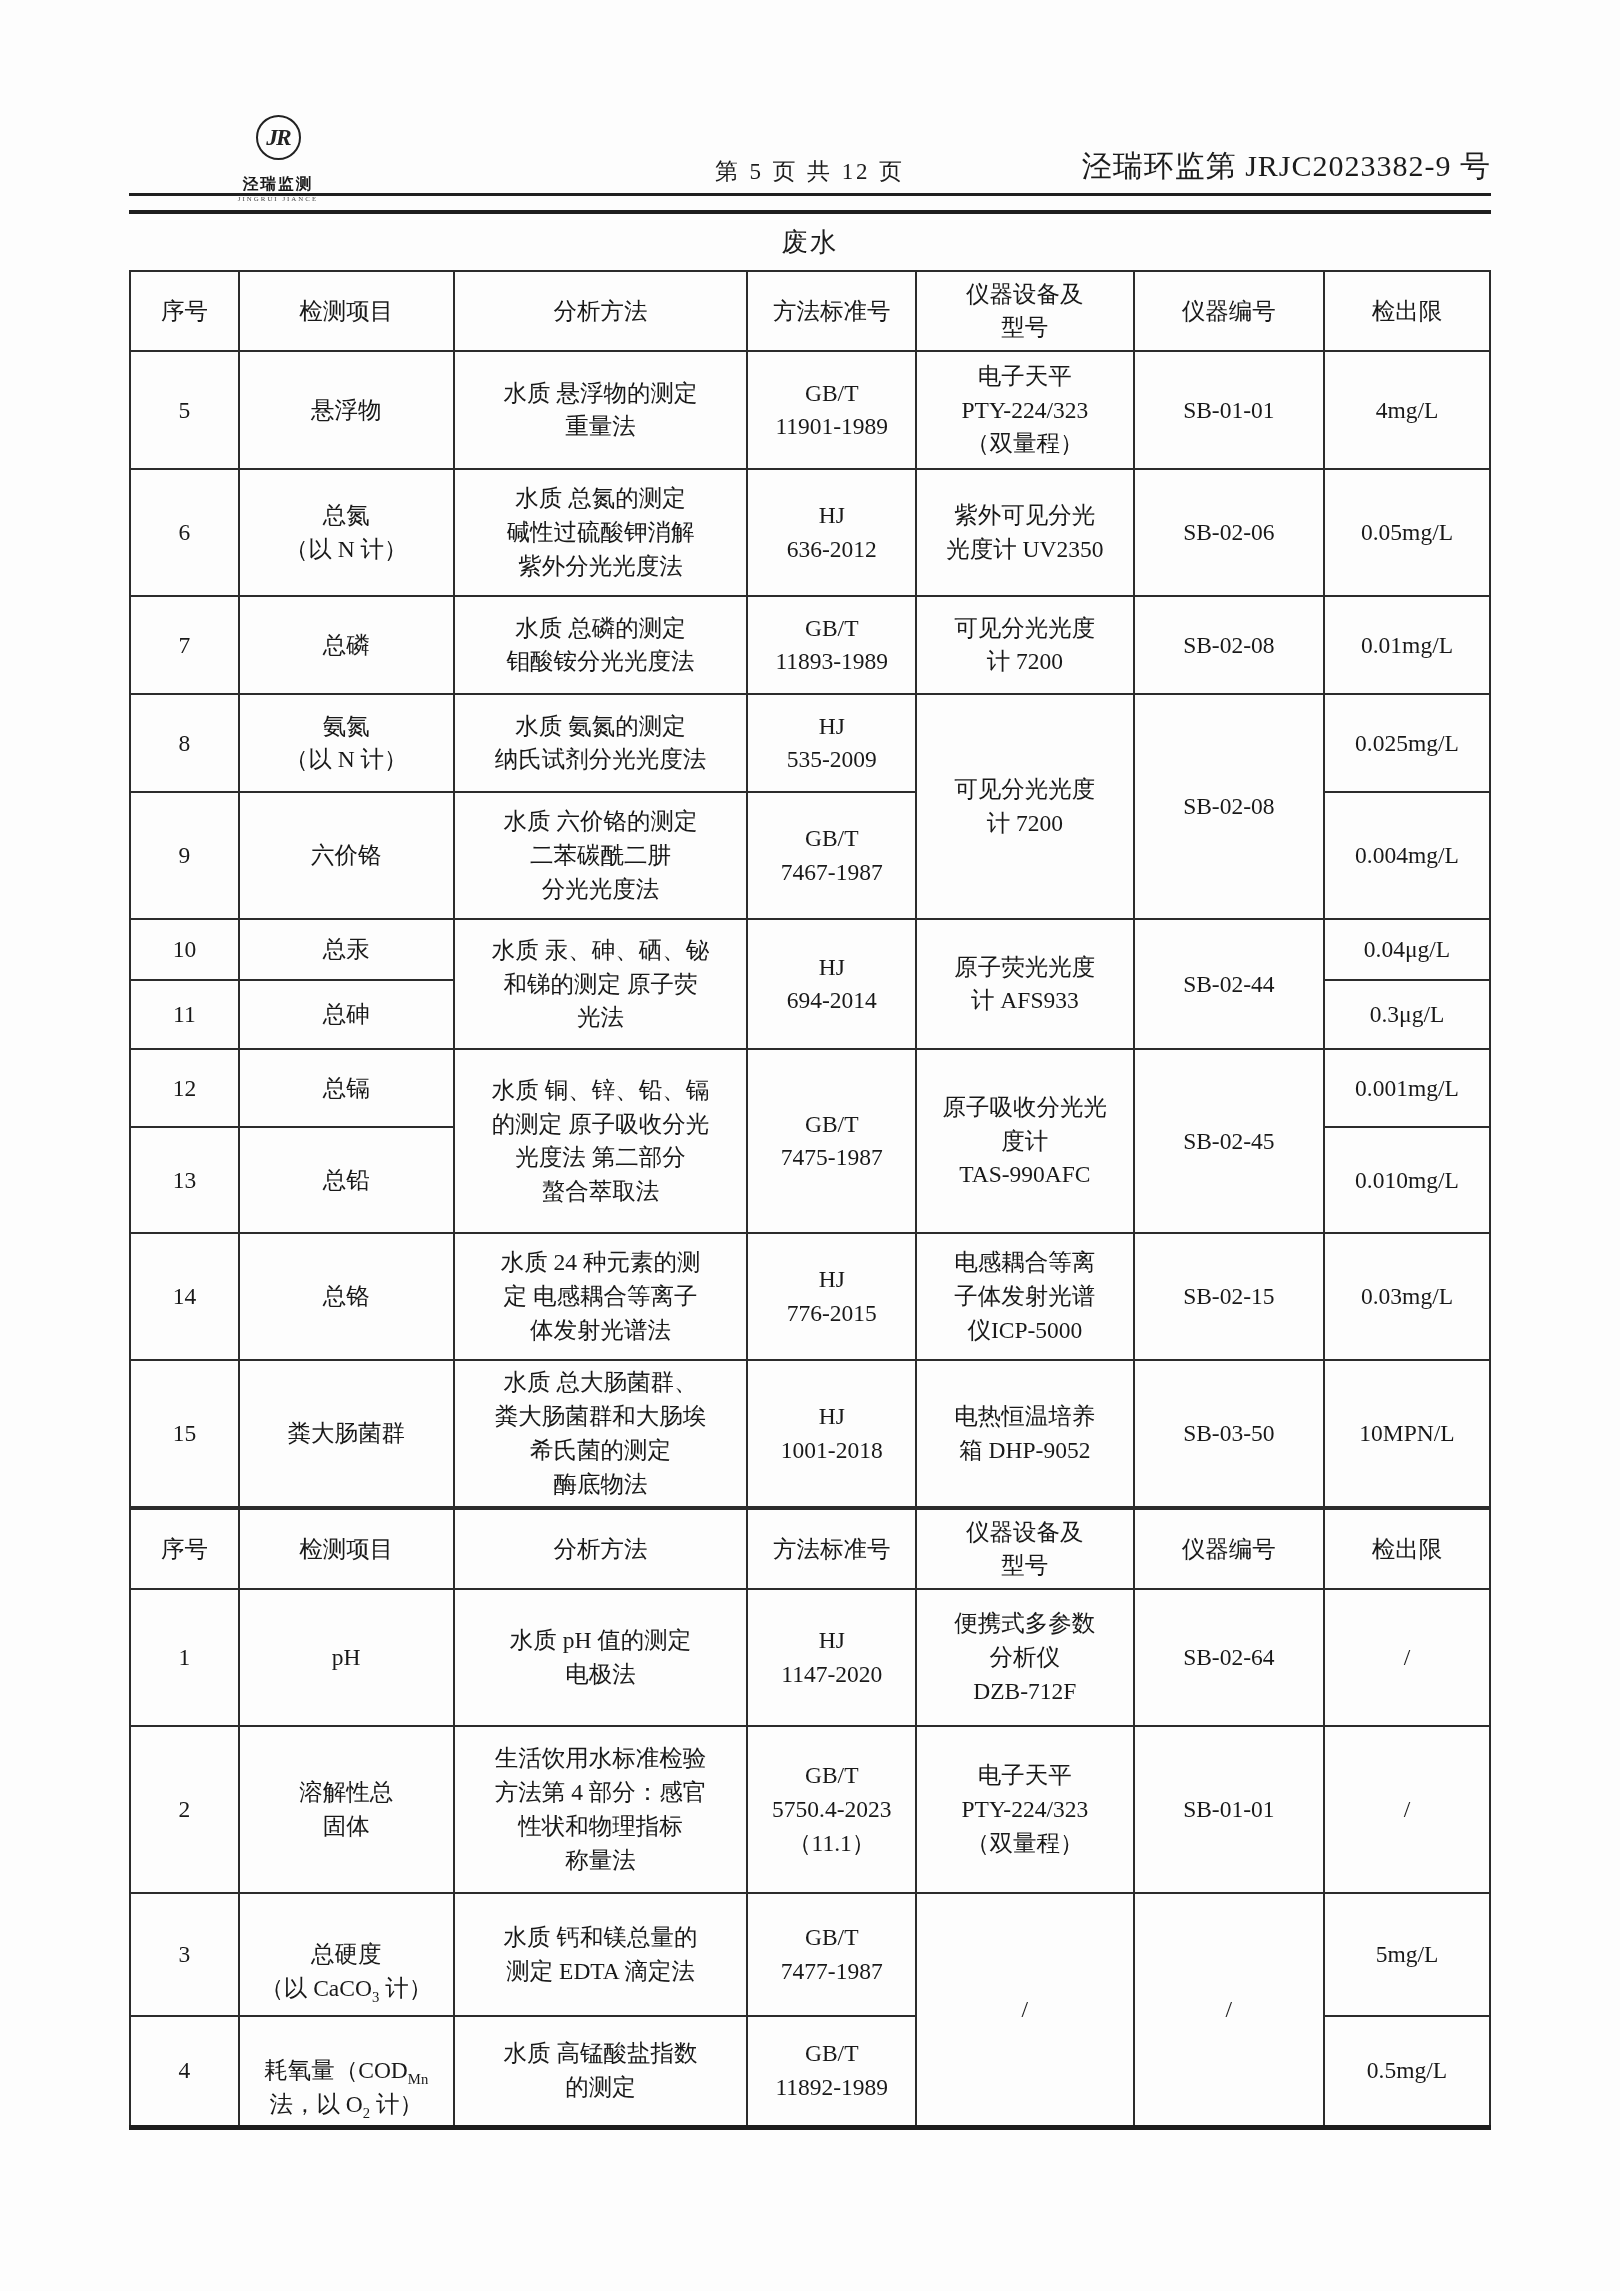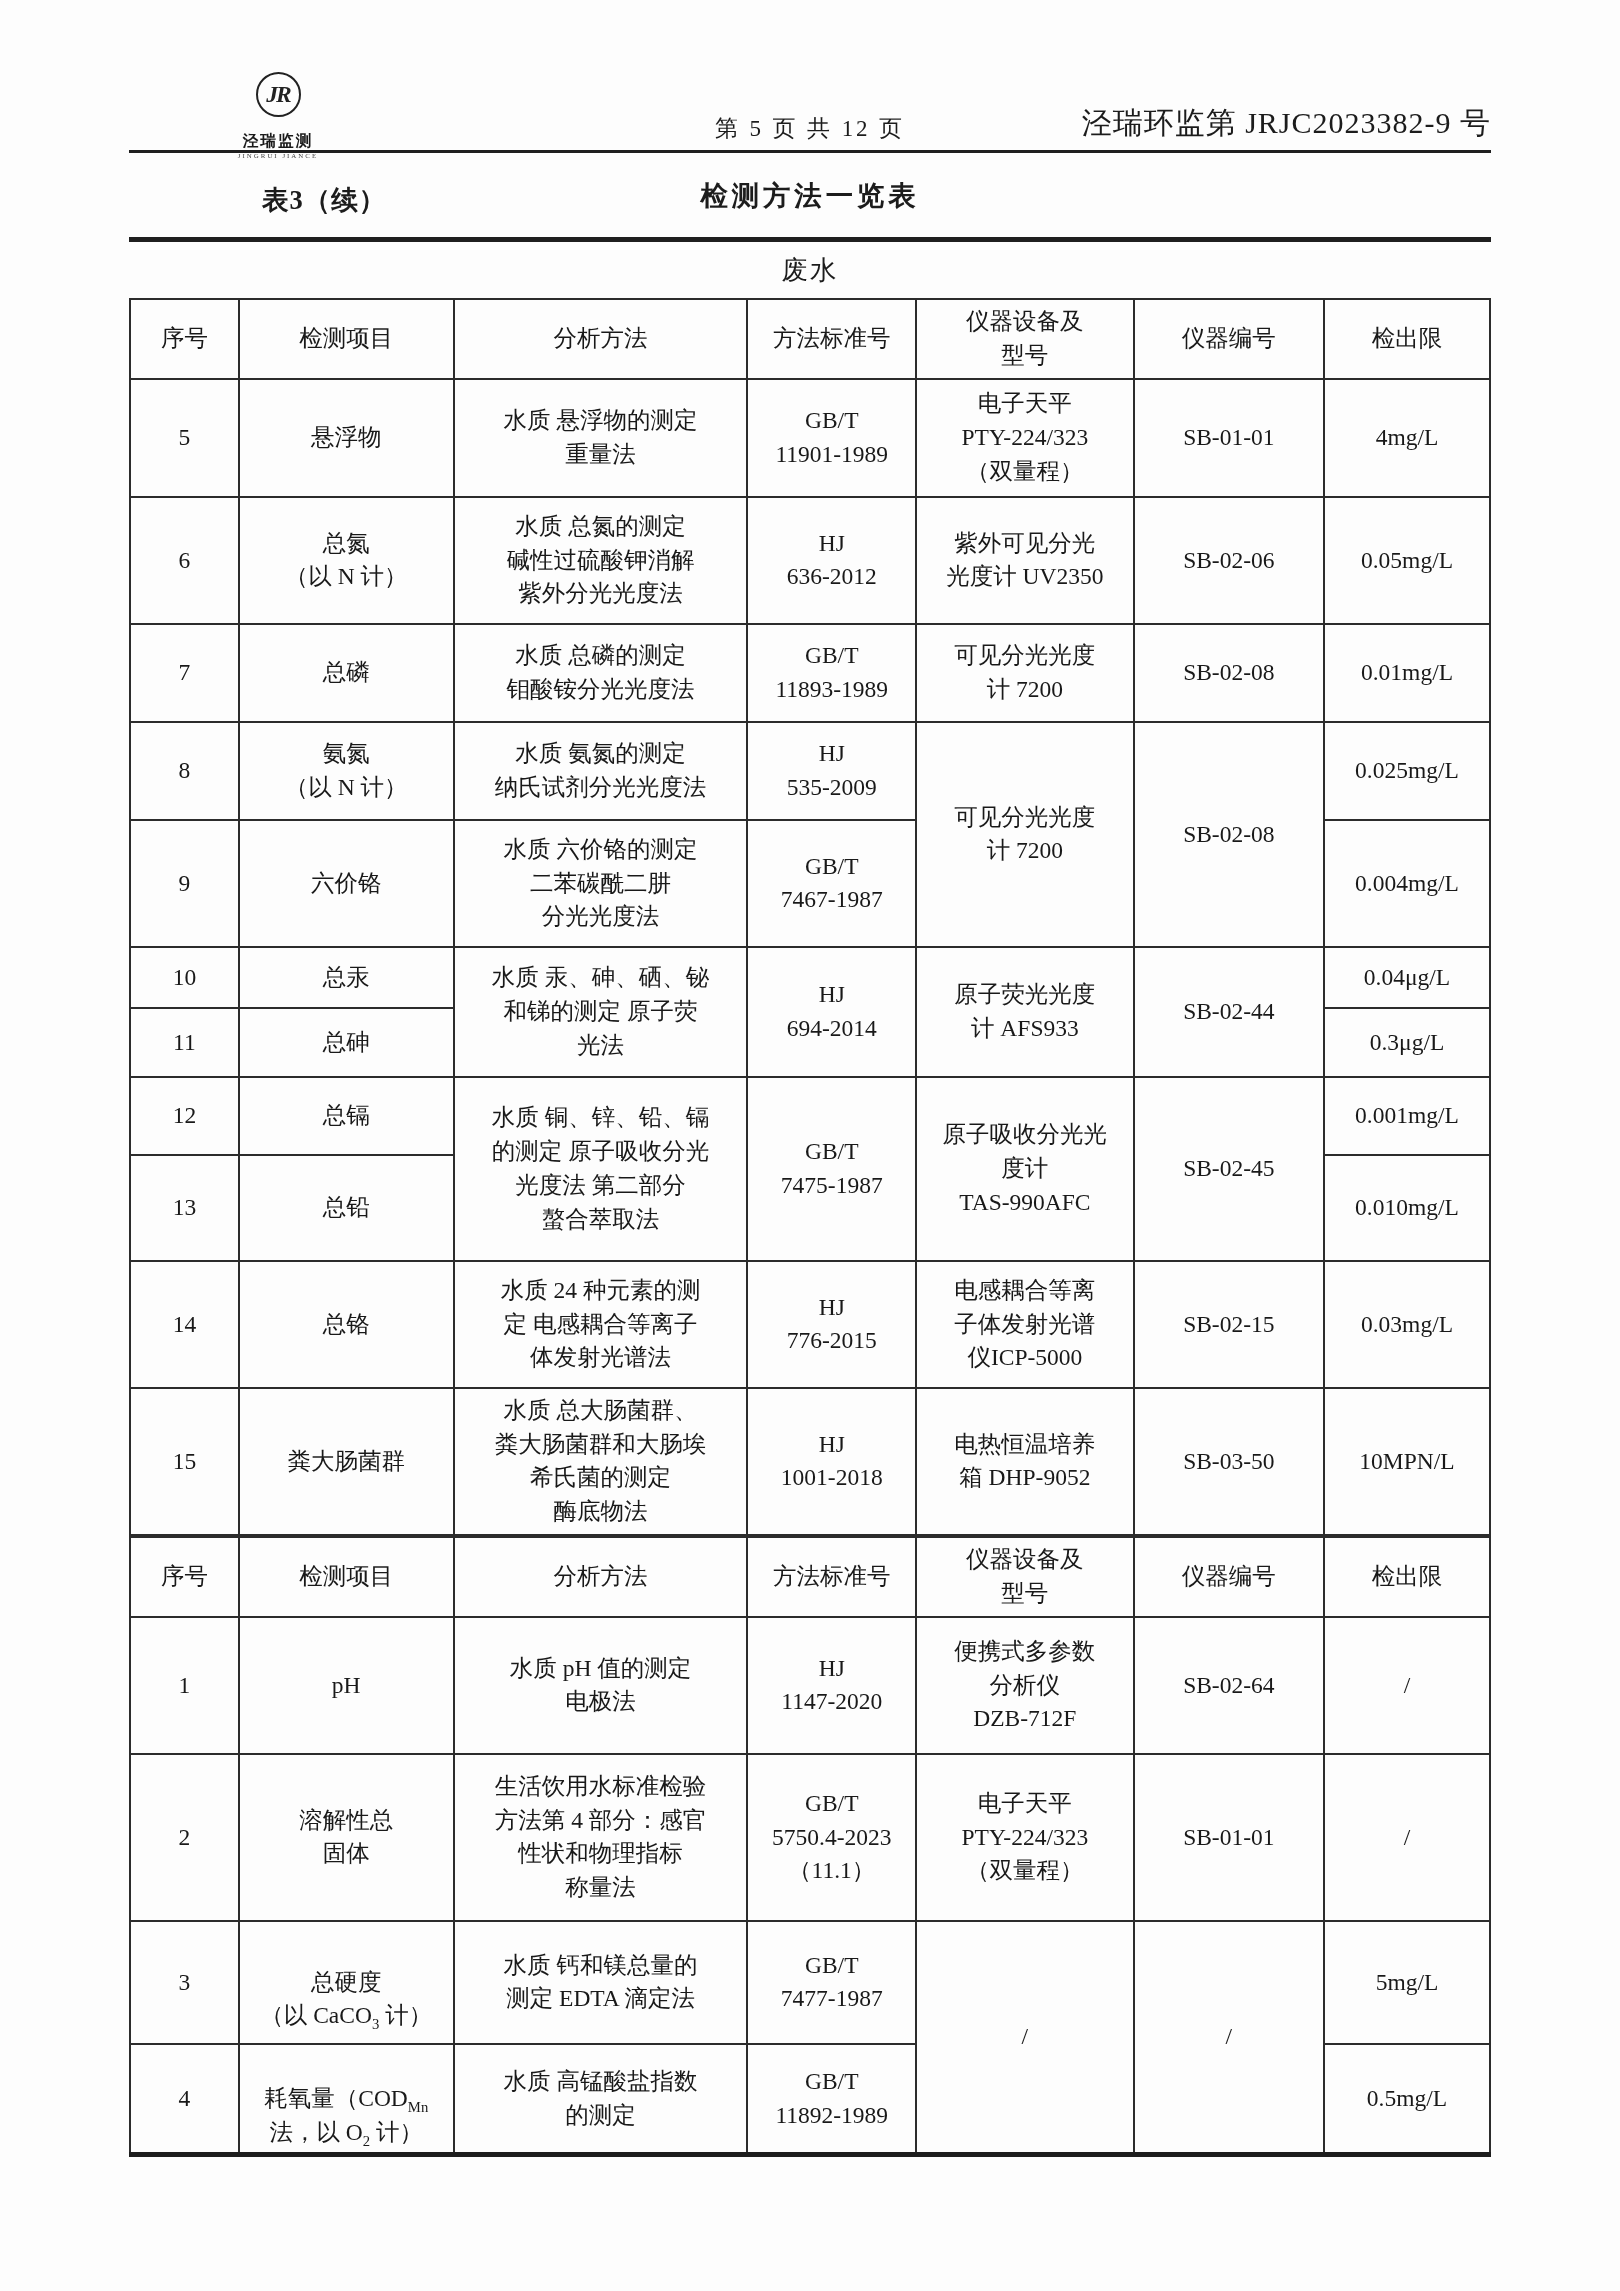--- a/index.html
+++ b/index.html
@@ -13,21 +13,21 @@
     width: 1620px;
     height: 2292px;
     background: #fdfdfd;
     margin: 0 auto;
     overflow: hidden;
   }
   .content {
     position: relative;
     width: 1362px;
     margin-left: 129px;
-    padding-top: 74px;
+    padding-top: 117px;
   }
   
   .header-bar {
     position: relative;
     height: 76px;
   }
   .logo {
     position: absolute;
     left: 90px;
     top: -2px;
@@ -156,24 +156,20 @@
       <div class="logo">
         <div class="logo-circle">JR</div>
         <div class="logo-name">泾瑞监测</div>
         <div class="logo-latin">JINGRUI JIANCE</div>
       </div>
       <div class="page-info">第 5 页 共 12 页</div>
       <div class="report-no">泾瑞环监第 JRJC2023382-9 号</div>
     </div>
     <div class="header-rule"></div>
 
-    <div class="title-row">
-      <span class="title-left">表3（续）</span>
-      <div class="title-center">检测方法一览表</div>
-    </div>
     <div class="thick-rule"></div>
 
     <div class="section-caption">废水</div>
 
     <table class="method-table">
       <colgroup>
         <col class="c-no">
           <col class="c-item">
           <col class="c-meth">
           <col class="c-std">

